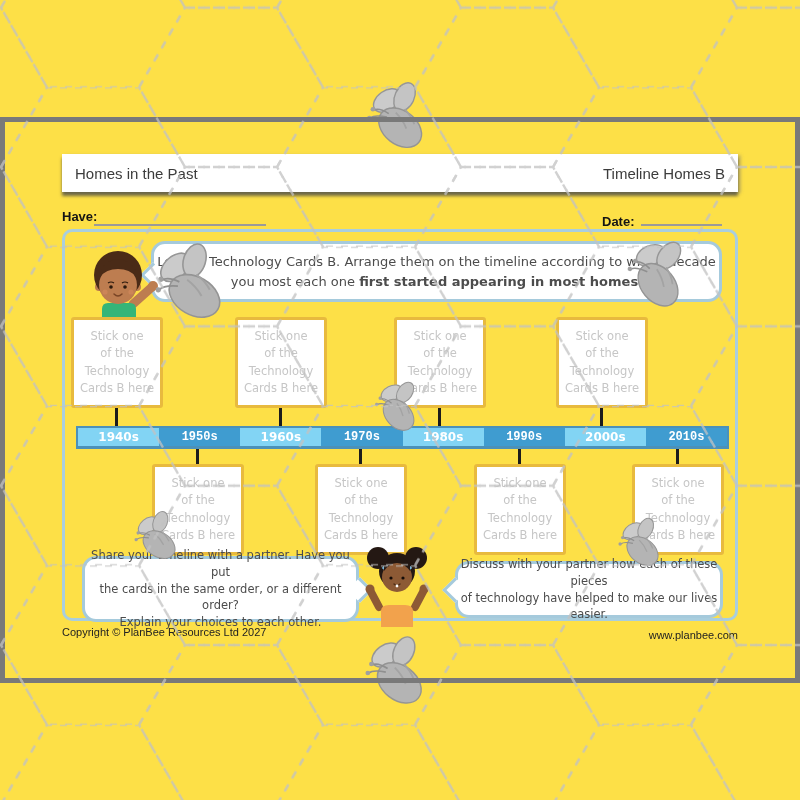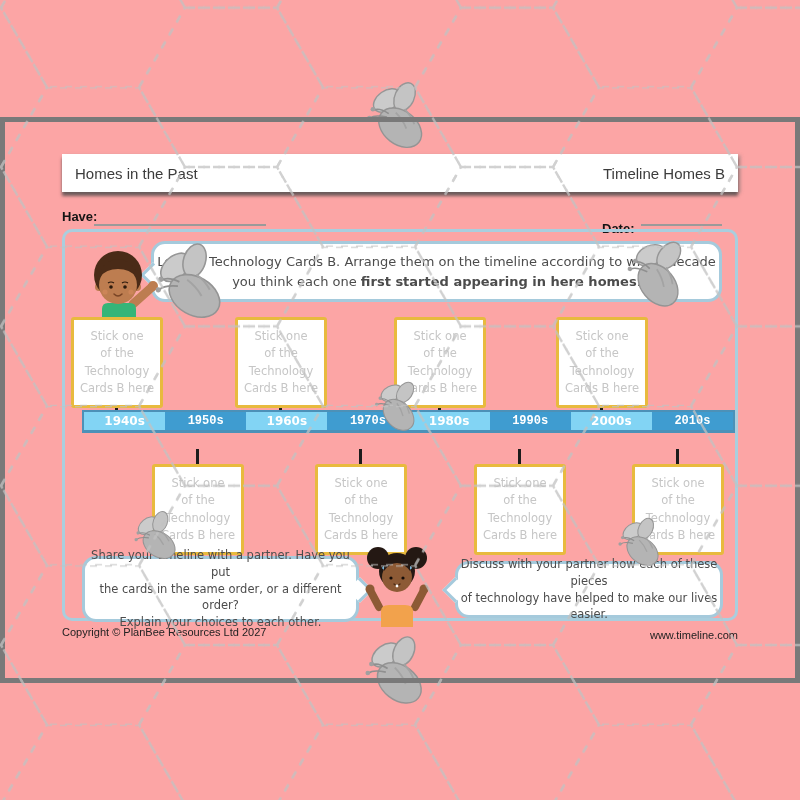--- a/index.html
+++ b/index.html
@@ -1,16 +1,16 @@
 <!DOCTYPE html>
 <html><head>
 <meta charset="utf-8">
 <style>
   html,body{margin:0;padding:0;background:#ffffff;}
-  #canvas{position:relative;width:800px;height:800px;background:#fca5a5;overflow:hidden;
+  #canvas{position:relative;width:800px;height:800px;background:#fde047;overflow:hidden;
           font-family:"Liberation Sans",sans-serif;}
   .abs{position:absolute;}
 
   
   .frame{left:0;top:117px;width:800px;height:566px;border:5px solid #797979;
          box-sizing:border-box;z-index:45;pointer-events:none;}
 
   
   .content{z-index:10;}
 
@@ -32,22 +32,22 @@
           color:#4c4c4c;font-family:"DejaVu Sans",sans-serif;}
   .tail{position:absolute;width:15px;height:15px;background:#fff;transform:rotate(45deg);}
   .tail.left{border-left:3px solid #a5cadc;border-bottom:3px solid #a5cadc;left:-10px;}
   .tail.right{border-right:3px solid #a5cadc;border-top:3px solid #a5cadc;right:-10px;}
   .instruction-bubble{left:151px;top:241px;width:571px;height:61px;font-size:13px;line-height:1.5;}
   .share-bubble{left:82px;top:556px;width:277px;height:66px;font-size:11.5px;line-height:1.45;}
   .discuss-bubble{left:455px;top:561px;width:268px;height:57px;font-size:11.5px;line-height:1.45;}
   .pre{white-space:pre-line;}
 
   
-  .timeline{left:76px;top:410px;width:653px;height:23px;display:flex;
-            border:2px solid #4c91b8;border-bottom-width:3px;box-sizing:border-box;margin-left:6px;}
+  .timeline{left:76px;top:426px;width:653px;height:23px;display:flex;
+            border:2px solid #4c91b8;border-bottom-width:3px;box-sizing:border-box;}
   .tl-seg{flex:1;display:flex;align-items:center;justify-content:center;
           color:#ffffff;font-weight:bold;font-size:12px;font-family:"DejaVu Sans",sans-serif;}
   .tl-light{background:#82d4f4;}
   .tl-dark{background:#3f9cd0;font-family:Liberation Mono, monospace;}
 
   .tick{width:3px;background:#1c1c1c;}
   .tick.up{top:408px;height:19px;}
   .tick.down{top:449px;height:15px;}
 
   
@@ -89,21 +89,21 @@
 
   <div class="abs frame"></div>
 
   <div class="abs header-bar content">
     <span>Homes in the Past</span>
     <span>Timeline Homes B</span>
   </div>
 
   <span class="abs field-label content" style="left:62px;top:209px;">Have:</span>
   <span class="abs field-line content" style="left:94px;top:224px;width:172px;"></span>
-  <span class="abs field-label content" style="left:602px;top:221px;">Date:</span>
+  <span class="abs field-label content" style="left:602px;top:214px;">Date:</span>
   <span class="abs field-line content" style="left:641px;top:224px;width:81px;"></span>
 
   <div class="abs activity-container content"></div>
 
   <svg class="abs avatar" style="left:76px;top:247px;" width="86" height="70" viewBox="0 0 86 70">
     <path d="M57 57 L76 40" stroke="#bd7d50" stroke-width="9" stroke-linecap="round"></path>
     <circle cx="77" cy="39" r="5" fill="#bd7d50"></circle>
     <path d="M26 70 V62 Q26 56 32 56 H54 Q60 56 60 62 V70 Z" fill="#35b578"></path>
     <circle cx="23" cy="40" r="4" fill="#bd7d50"></circle>
     <circle cx="61" cy="40" r="4" fill="#bd7d50"></circle>
@@ -116,21 +116,21 @@
     <path d="M46 36 q3 -2 6 0" stroke="#2c1a0d" stroke-width="1.2" fill="none"></path>
     <path d="M38 47 Q42 51 46 47" stroke="#7a4526" stroke-width="1.5" fill="none" stroke-linecap="round"></path>
     <circle cx="29" cy="45" r="2.6" fill="#d98c5f" opacity="0.55"></circle>
     <circle cx="55" cy="45" r="2.6" fill="#d98c5f" opacity="0.55"></circle>
   </svg>
 
   <div class="abs bubble instruction-bubble content">
     <div class="tail left" style="top:22px;"></div>
     <div>
       <div>Look at Technology Cards B. Arrange them on the timeline according to which decade</div>
-      <div><span>you think each one </span><b>first started appearing in here homes</b><span>.</span></div>
+      <div><span>you most each one </span><b>first started appearing in most homes</b><span>.</span></div>
     </div>
   </div>
 
   <div class="abs tick up content" style="left:115px;"></div>
   <div class="abs tick up content" style="left:279px;"></div>
   <div class="abs tick up content" style="left:438px;"></div>
   <div class="abs tick up content" style="left:600px;"></div>
 
   <div class="abs card-box card-top content pre" style="left:71px;">Stick one
 of the
@@ -203,21 +203,21 @@
     <circle cx="38" cy="33" r="1.6" fill="#140c08"></circle>
     <path d="M29 39 Q32 42 35 39" stroke="#4f2d16" stroke-width="1.4" fill="none" stroke-linecap="round"></path>
     <circle cx="32" cy="41" r="1.4" fill="#ffffff"></circle>
   </svg>
 
   <div class="abs bubble discuss-bubble content pre">Discuss with your partner how each of these pieces
 of technology have helped to make our lives easier.</div>
   <div class="abs tail left" style="left:446px;top:581px;z-index:11;"></div>
 
   <span class="abs footer-copy content">Copyright © PlanBee Resources Ltd 2027</span>
-  <span class="abs footer-site content">www.timeline.com</span>
+  <span class="abs footer-site content">www.planbee.com</span>
 
   <svg class="abs bee" style="left:350px;top:74px;" width="88" height="88" viewBox="0 0 100 100">
       <use href="#beeShape"></use>
     </svg>
   <svg class="abs bee" style="left:136px;top:236px;transform:rotate(-8deg);" width="100" height="100" viewBox="0 0 100 100">
       <use href="#beeShape"></use>
     </svg>
   <svg class="abs bee" style="left:610px;top:230px;transform:rotate(12deg);" width="88" height="88" viewBox="0 0 100 100">
       <use href="#beeShape"></use>
     </svg>

